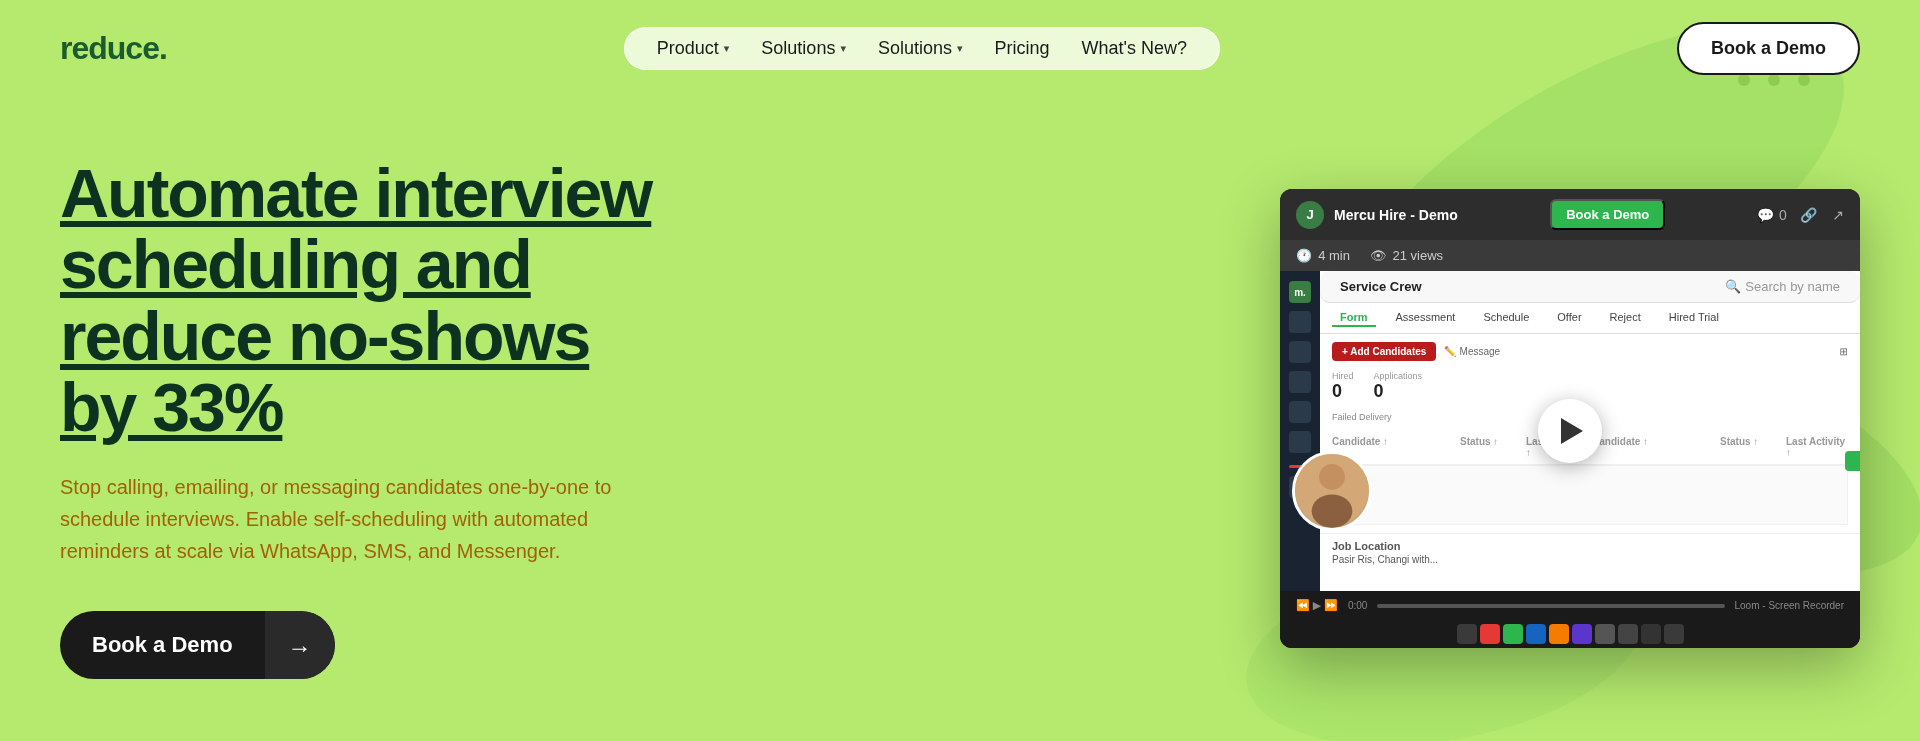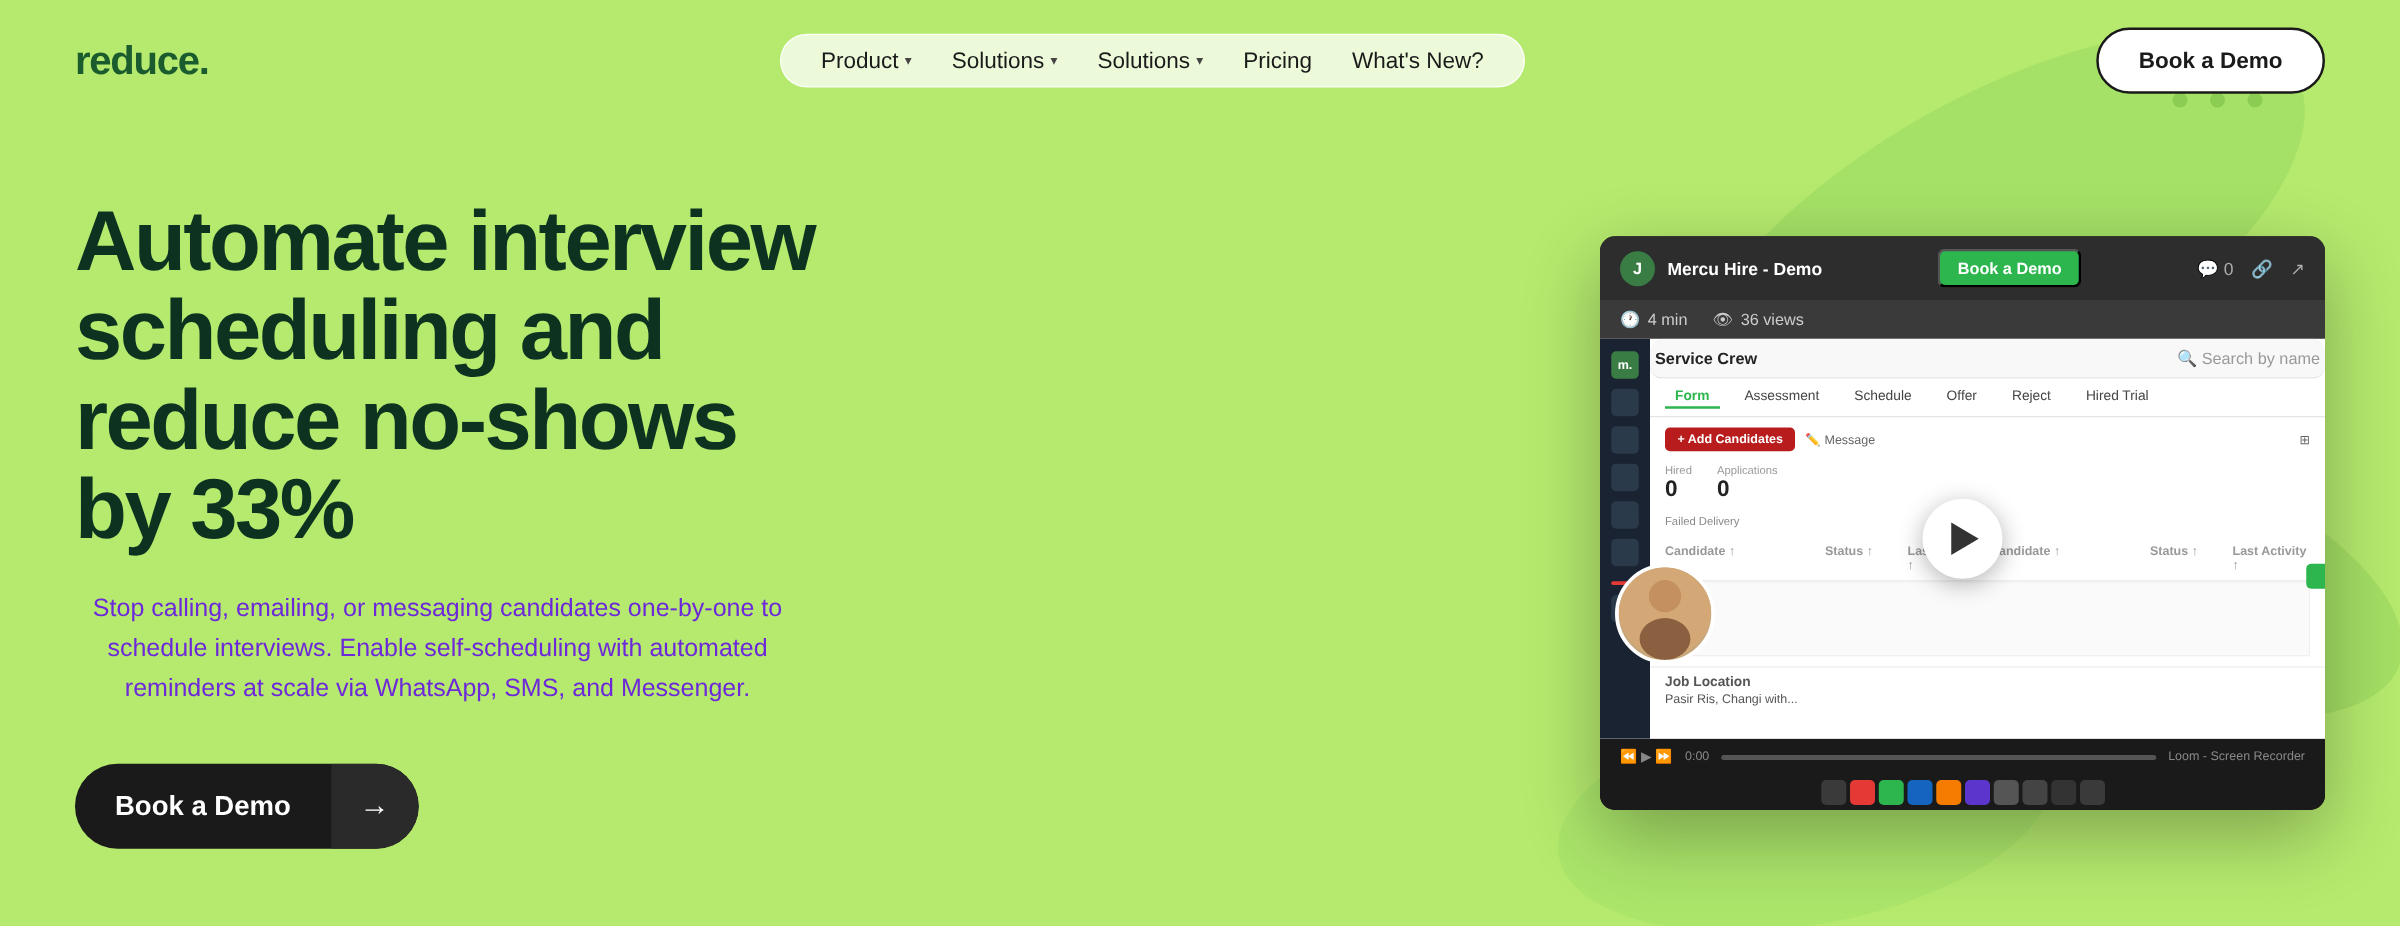--- a/index.html
+++ b/index.html
@@ -104,29 +104,29 @@
       max-width: 620px;
     }
 
     .hero-title {
       font-size: 68px;
       font-weight: 900;
       line-height: 1.05;
       color: #0d3320;
       margin-bottom: 28px;
       letter-spacing: -2px;
+      text-decoration: underline;
     }
 
     .hero-subtitle {
       font-size: 20px;
       line-height: 1.6;
-      color: #6d28d9;
+      color: #a16207;
       margin-bottom: 44px;
       max-width: 580px;
-      text-align: center;
     }
 
     .cta-button {
       display: inline-flex;
       align-items: center;
       background: #1a1a1a;
       color: white;
       border-radius: 50px;
       font-size: 22px;
       font-weight: 700;
@@ -269,21 +269,21 @@
 
     .app-main {
       margin-left: 40px;
       background: white;
       height: 100%;
     }
 
     .app-header {
       background: #f8f8f8;
       border-bottom: 1px solid #ddd;
-      padding: 8px 4px;
+      padding: 8px 20px;
       display: flex;
       align-items: center;
       justify-content: space-between;
       font-size: 11px;
       border-radius: 10px;
     }
 
     .app-header-title {
       font-size: 13px;
       font-weight: 700;
@@ -513,21 +513,21 @@
           </div>
         </div>
 
         <div class="video-meta">
           <div class="video-meta-item">
             <span>🕐</span>
             <span>4 min</span>
           </div>
           <div class="video-meta-item">
             <span>👁</span>
-            <span>36 views</span>
+            <span>21 views</span>
           </div>
         </div>
 
         <div class="app-screenshot">
 
           <div class="app-sidebar">
             <div style="width:22px;height:22px;border-radius:4px;background:#3a7d44;display:flex;align-items:center;justify-content:center;color:white;font-size:10px;font-weight:bold;">m.</div>
             <div class="sidebar-dot"></div>
             <div class="sidebar-dot"></div>
             <div class="sidebar-dot"></div>

